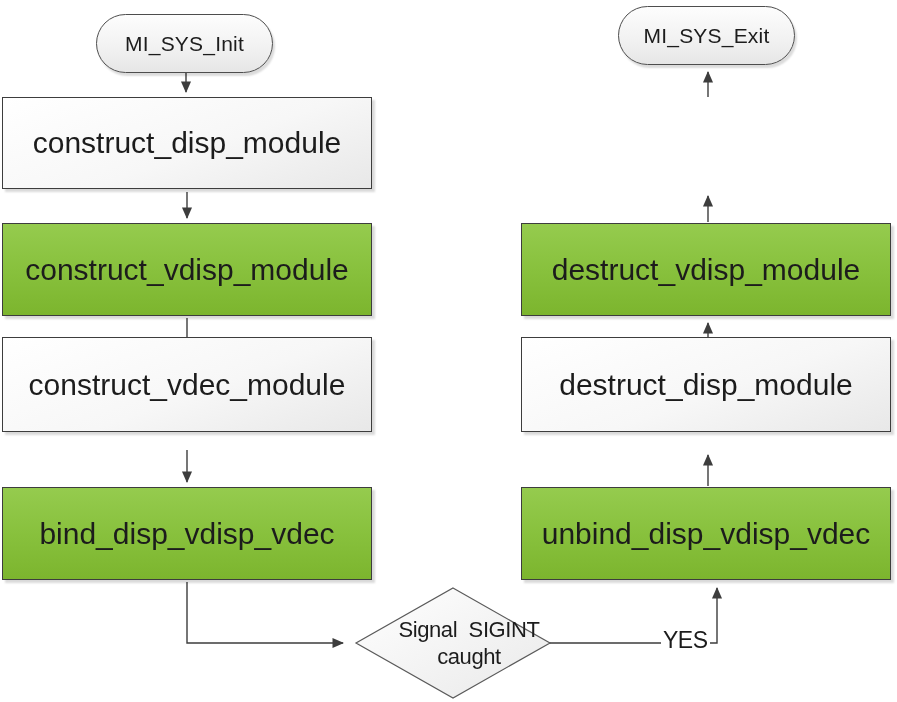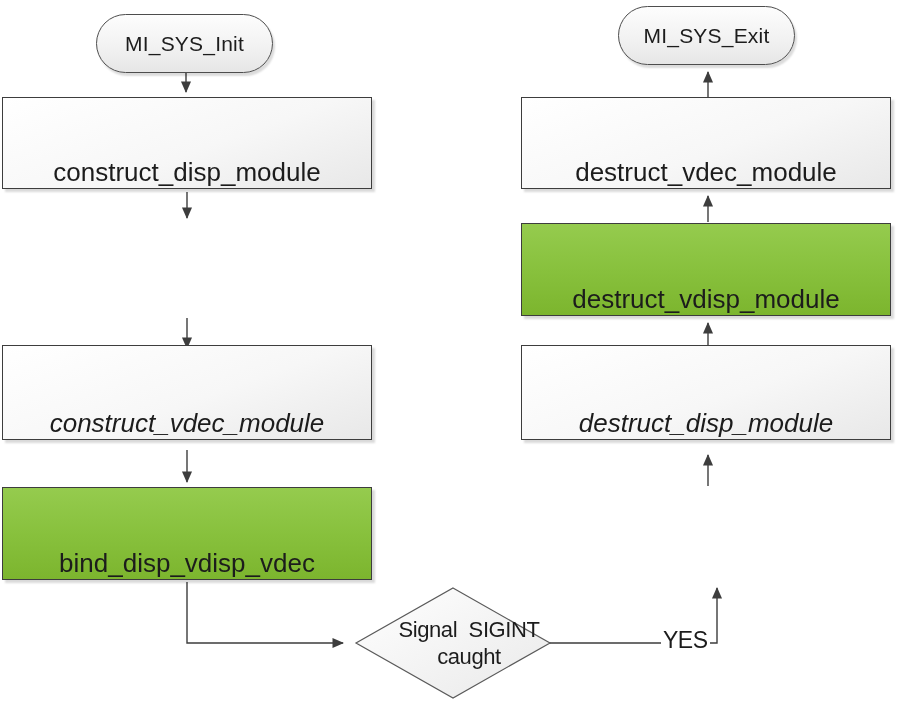--- a/index.html
+++ b/index.html
@@ -17,31 +17,30 @@
     border:1.5px solid #4d4d4d;
     background:linear-gradient(180deg,#fdfdfd 0%,#f2f2f2 55%,#e6e6e6 100%);
     font-size:21px; letter-spacing:0.2px;
     box-shadow:2px 3px 2px rgba(0,0,0,0.14);
   }
   #stadium-init { left:96px; top:14px; }
   #stadium-exit { left:618px; top:6px; }
 
   .box {
     width:368px; border:1.5px solid #3d3d3d;
-    font-size:26px;
+    font-size:30px;
     box-shadow:3px 3px 2px rgba(0,0,0,0.15);
-    align-items:flex-end;
   }
   .box.plain { background:linear-gradient(160deg,#ffffff 0%,#f7f7f7 55%,#e8e8e8 100%); }
   .box.green { background:linear-gradient(180deg,#95cb4e 0%,#88c13d 50%,#7cb52e 100%); }
   .col-left  { left:2px; }
   .col-right { left:521px; }
   .r1 { top:97px;  height:90px; }
   .r2 { top:223px; height:91px; }
-  .r3 { top:345px; height:93px;font-style:italic; }
+  .r3 { top:337px; height:93px; }
   .r4 { top:487px; height:91px; }
 
   .diamond-label {
     position:absolute; left:372px; top:606px; width:194px; height:74px;
     display:flex; align-items:center; justify-content:center; text-align:center;
     font-size:22px; line-height:27px; letter-spacing:-0.4px;
     white-space:pre-wrap; z-index:2;
   }
   .edge-label {
     position:absolute; left:661px; top:627px; z-index:2;
@@ -81,35 +80,38 @@
   <div class="node stadium" id="stadium-init">
     <span>MI_SYS_Init</span>
   </div>
   <div class="node stadium" id="stadium-exit">
     <span>MI_SYS_Exit</span>
   </div>
 
   <div class="node box plain col-left r1">
     <span>construct_disp_module</span>
   </div>
+  <div class="node box green col-left r2">
+    <span>construct_vdisp_module</span>
+  </div>
   <div class="node box plain col-left r3">
     <span>construct_vdec_module</span>
   </div>
   <div class="node box green col-left r4">
     <span>bind_disp_vdisp_vdec</span>
   </div>
 
-  <div class="node box plain col-right r1">
-    <span>destruct_vdec_module</span>
-  </div>
   <div class="node box green col-right r2">
     <span>destruct_vdisp_module</span>
   </div>
   <div class="node box plain col-right r3">
     <span>destruct_disp_module</span>
+  </div>
+  <div class="node box green col-right r4">
+    <span>unbind_disp_vdisp_vdec</span>
   </div>
 
   <div class="diamond-label">Signal  SIGINT
 caught</div>
 
   <span class="edge-label">YES</span>
 
 </div>
 
 </body></html>

